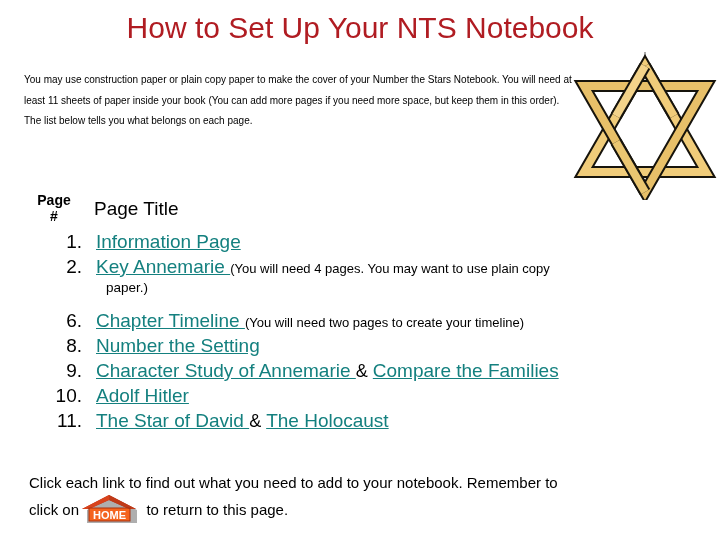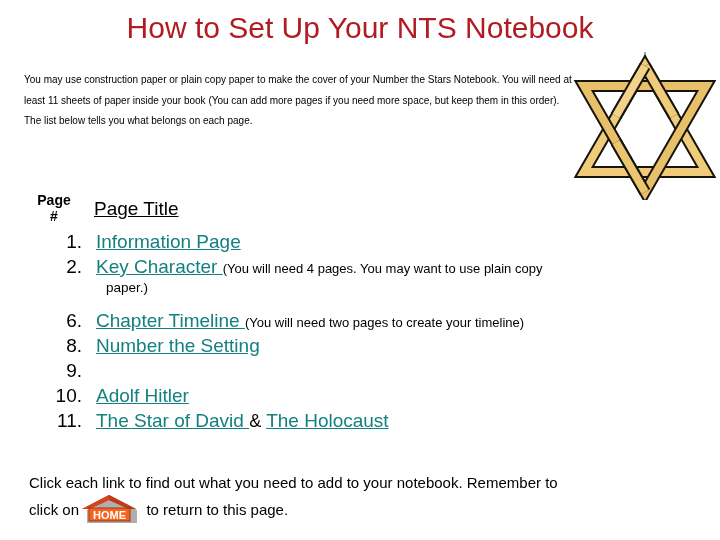--- a/index.html
+++ b/index.html
@@ -69,21 +69,20 @@
     text-align: center;
     font-size: 14px;
     font-weight: bold;
     line-height: 16px;
   }
   .hdr-pagetitle {
     font-size: 19px;
     line-height: 20px;
     padding-left: 10px;
     padding-top: 2px;
-    text-decoration: underline;
   }
 
   .rows { margin-top: 6px; }
   .row {
     display: flex;
     align-items: flex-start;
     margin-bottom: 1px;
   }
   .row.gap { margin-top: 13px; }
   .num {
@@ -179,33 +178,34 @@
     <div class="hdr-pagetitle">Page Title</div>
   </div>
 
   <div class="rows" id="rows-container">
       <div class="row">
         <div class="num">1.</div>
         <div class="cell"><a class="lnk" href="#">Information Page</a></div>
       </div>
       <div class="row">
         <div class="num">2.</div>
-        <div class="cell"><a class="lnk" href="#">Key Character </a><span class="note">(You will need 4 pages.  You may want to use plain copy</span></div>
+        <div class="cell"><a class="lnk" href="#">Key Annemarie </a><span class="note">(You will need 4 pages.  You may want to use plain copy</span></div>
       </div>
       <div class="note-line2" style="margin-left: 70px;">paper.)</div>
       <div class="row gap">
         <div class="num">6.</div>
         <div class="cell"><a class="lnk" href="#">Chapter Timeline </a><span class="note">(You will need two pages to create your timeline)</span></div>
       </div>
       <div class="row">
         <div class="num">8.</div>
         <div class="cell"><a class="lnk" href="#">Number the Setting</a></div>
       </div>
       <div class="row">
         <div class="num">9.</div>
+        <div class="cell"><a class="lnk" href="#">Character Study of Annemarie </a><span class="amp"> &amp; </span><a class="lnk" href="#">Compare the Families</a></div>
       </div>
       <div class="row">
         <div class="num">10.</div>
         <div class="cell"><a class="lnk" href="#">Adolf Hitler</a></div>
       </div>
       <div class="row">
         <div class="num">11.</div>
         <div class="cell"><a class="lnk" href="#">The Star of David </a><span class="amp"> &amp; </span><a class="lnk" href="#">The Holocaust</a></div>
       </div>
     </div>

